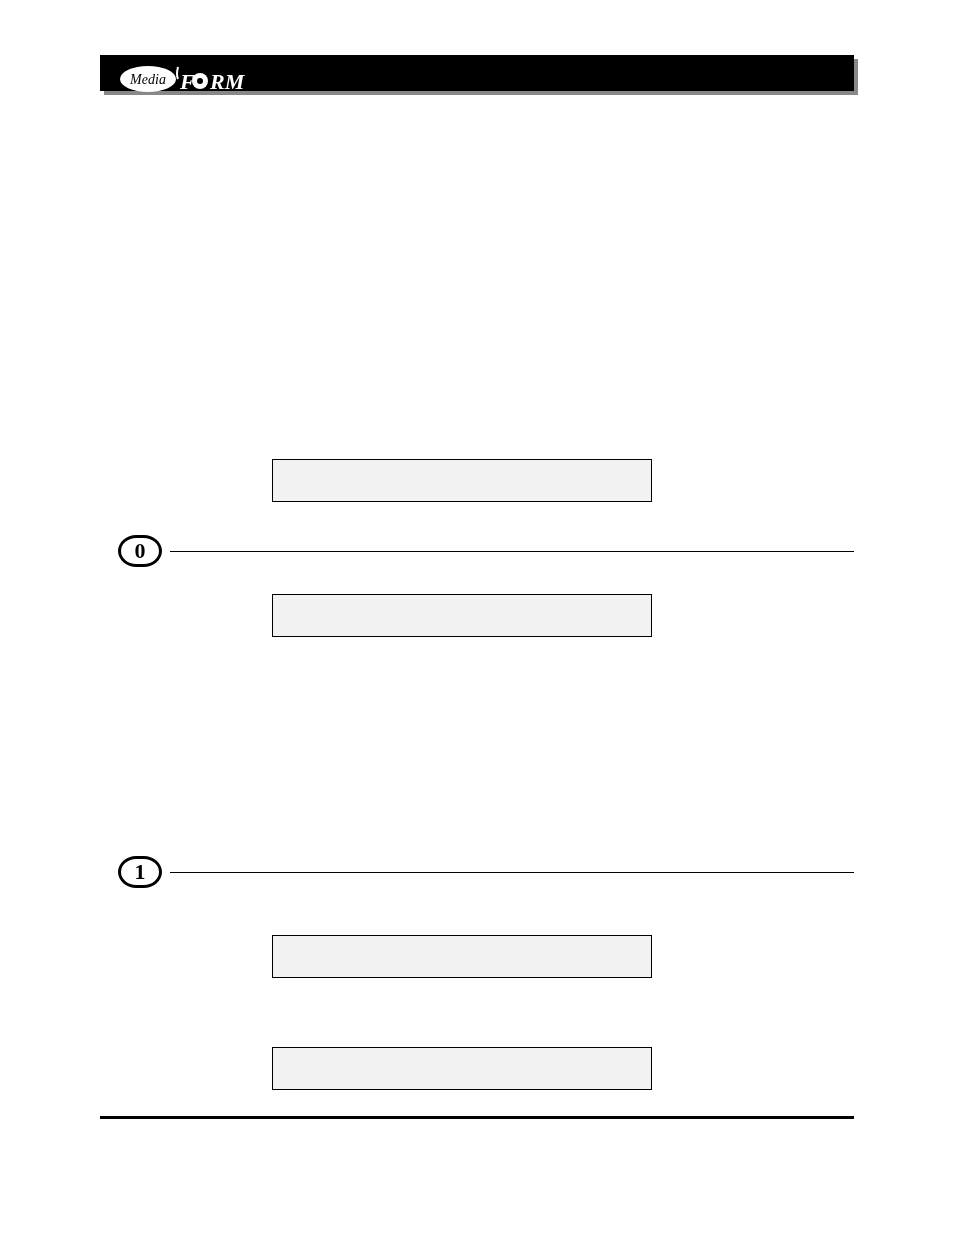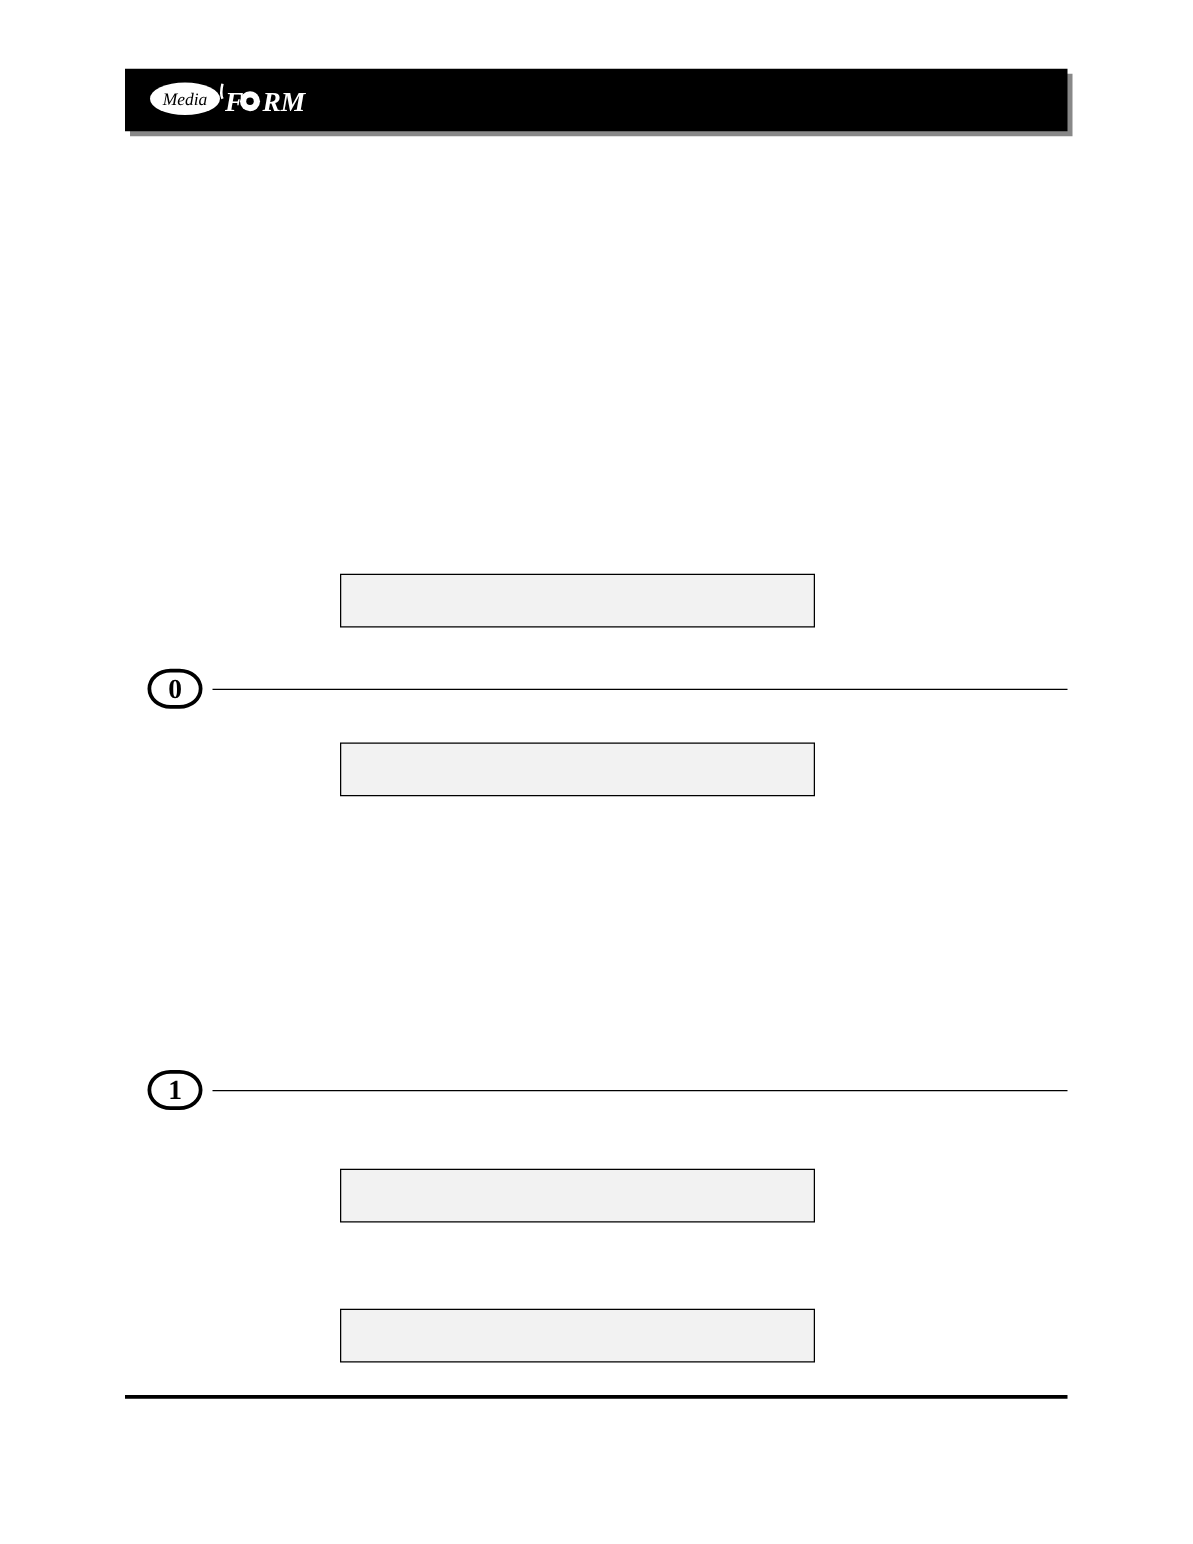--- a/index.html
+++ b/index.html
@@ -8,21 +8,21 @@
       height: 1235px;
       background: #fff;
       font-family: Arial, sans-serif;
       position: relative;
     }
     .header-bar {
       position: absolute;
       top: 55px;
       left: 100px;
       right: 100px;
-      height: 50px;
+      height: 36px;
       background: #000;
       box-shadow: 4px 4px 0 #888;
     }
     .logo {
       position: absolute;
       top: 8px;
       left: 18px;
       height: 32px;
       display: flex;
       align-items: center;

